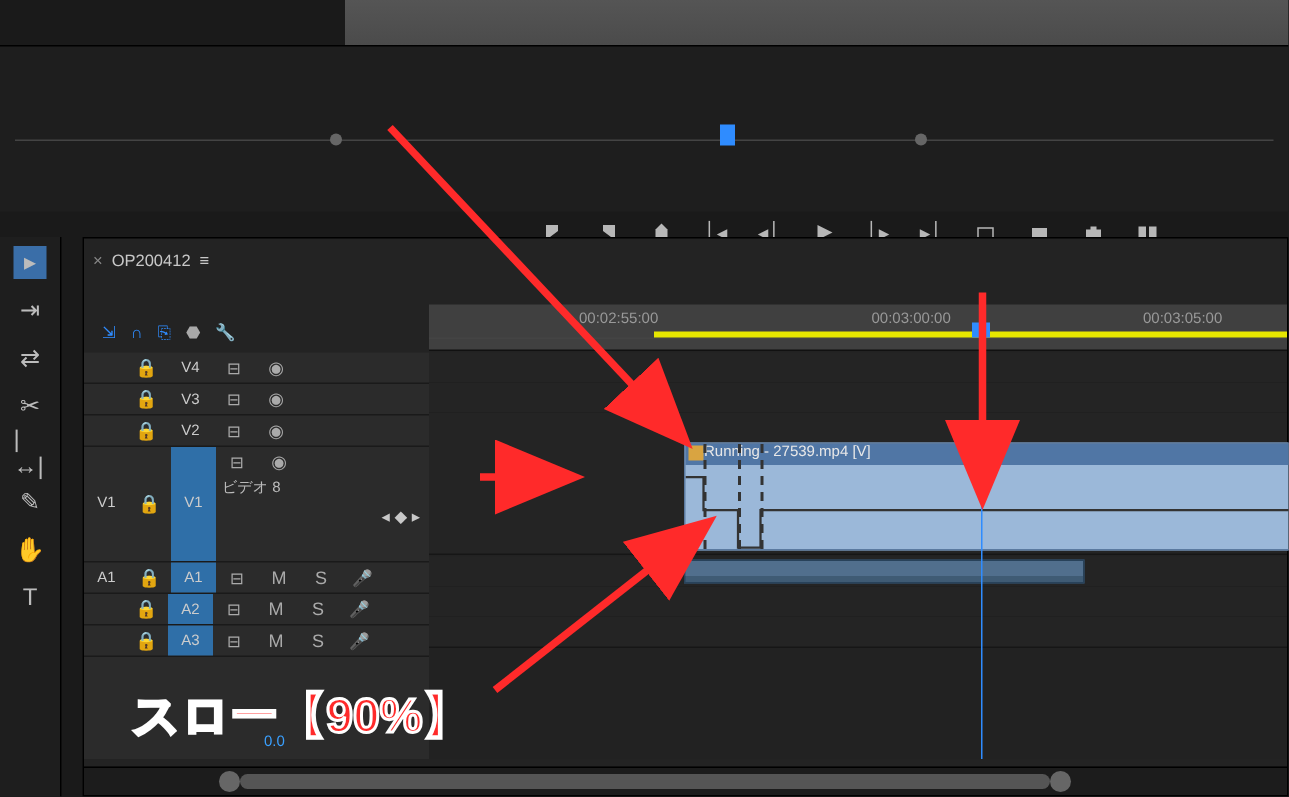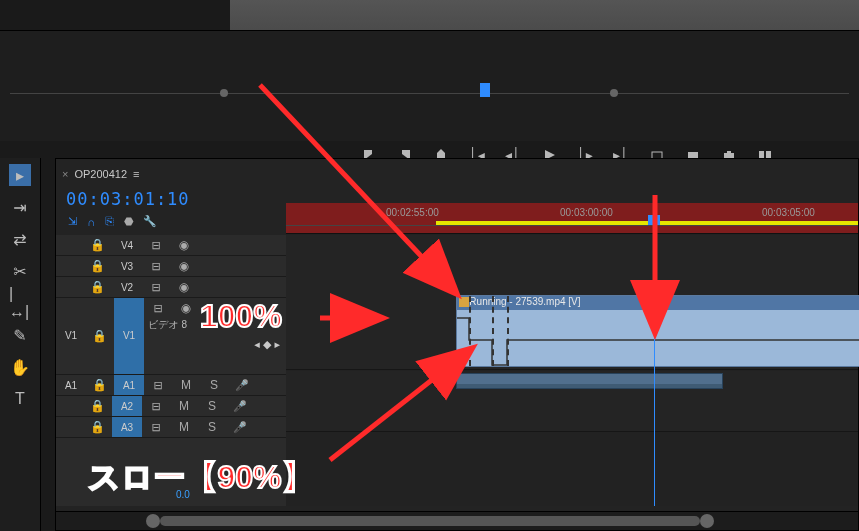--- a/index.html
+++ b/index.html
@@ -34,21 +34,21 @@
 .trk .cell{width:28px;text-align:center;color:#aaa;display:flex;align-items:center;justify-content:center;height:100%}
 .trk .lbl{width:30px;font-size:10px;color:#ccc}
 .trk .lock,.trk .sync,.trk .eye,.trk .mute,.trk .solo{font-size:12px}
 .trk.v1row{height:76px;align-items:flex-start}
 .trk.v1row .col{display:flex;flex-direction:column}
 .activepatch{background:#2f6fa8;color:#fff}
 .time-value{position:absolute;left:120px;bottom:6px;color:#3aa0ff;font-size:10px}
 
 .tl{position:absolute;left:230px;top:44px;right:0;bottom:24px;background:#222}
 
-.ruler{position:absolute;left:0;right:0;top:0;height:30px;background:#7f1d1d;border-bottom:1px solid #111}
+.ruler{position:absolute;left:0;right:0;top:0;height:30px;background:#404040;border-bottom:1px solid #111}
 .ruler .tick{position:absolute;top:4px;font-size:10px;color:#999}
 .ruler .bar{position:absolute;left:0;right:0;top:22px;border-top:1px solid #444}
 .ruler .yellow{position:absolute;top:18px;height:4px;background:#e6e600}
 
 .playhead{position:absolute;top:0;bottom:0;width:1px;background:#2f8cff;z-index:5}
 .playhead::before{content:"";position:absolute;top:12px;left:-6px;width:12px;height:10px;background:#2f8cff}
 
 .lanes{position:absolute;left:0;right:0;top:32px;bottom:0}
 .lane{position:absolute;left:0;right:0;border-bottom:1px solid #161616;background:#242424}
 
@@ -139,21 +139,20 @@
   <div class="tool">✋</div>
   <div class="tool">T</div>
 </div>
 
 <div class="panel">
   <div class="seqtab">
     <span class="close">×</span>
     <span>OP200412</span>
     <span>≡</span>
   </div>
-  <div class="timecode">00:03:01:10</div>
   <div class="seqtools">
     <span style="color:#2f8cff">⇲</span>
     <span style="color:#2f8cff">∩</span>
     <span style="color:#2f8cff">⎘</span>
     <span>⬣</span>
     <span>🔧</span>
   </div>
 
   <div class="tracks">
     <div class="trk">
@@ -216,21 +215,21 @@
       <div class="cell mute">M</div>
       <div class="cell solo">S</div>
       <div class="cell">🎤</div>
     </div>
     <div class="time-value">0.0</div>
   </div>
 
   <div class="tl">
     <div class="ruler">
       <div class="tick" style="left:100px">00:02:55:00</div>
-      <div class="tick" style="left:274px">00:03:00:00</div>
+      <div class="tick" style="left:295px">00:03:00:00</div>
       <div class="tick" style="left:476px">00:03:05:00</div>
       <div class="bar"></div>
       <div class="yellow" style="left:150px;right:0"></div>
     </div>
     <div class="playhead" id="ph" style="left: 368px;"></div>
     <div class="lanes">
       <div class="lane" style="top:0;height:20px"></div>
       <div class="lane" style="top:20px;height:20px"></div>
       <div class="lane" style="top:40px;height:20px"></div>
       <div class="lane" style="top:58px;height:76px">
@@ -255,21 +254,20 @@
     </div>
   </div>
 
   <div class="hscroll">
     <div class="knob" style="left:90px"></div>
     <div class="thumb" style="left:104px;width:540px"></div>
     <div class="knob" style="left:644px"></div>
   </div>
 </div>
 
-<div class="anno" style="left:200px;top:298px">100%</div>
 <div class="anno" style="left:88px;top:456px">スロー【90%】</div>
 
 <svg class="arrow" style="left:0;top:0" width="859" height="531">
   <defs>
         <marker id="ah" markerWidth="12" markerHeight="12" refX="10" refY="5" orient="auto">
           <path d="M0,0 L12,5 L0,10 z" fill="#ff2a2a"></path>
         </marker>
       </defs>
 
   <line x1="260" y1="85" x2="455" y2="292" stroke="#ff2a2a" stroke-width="5" marker-end="url(#ah)"></line>

